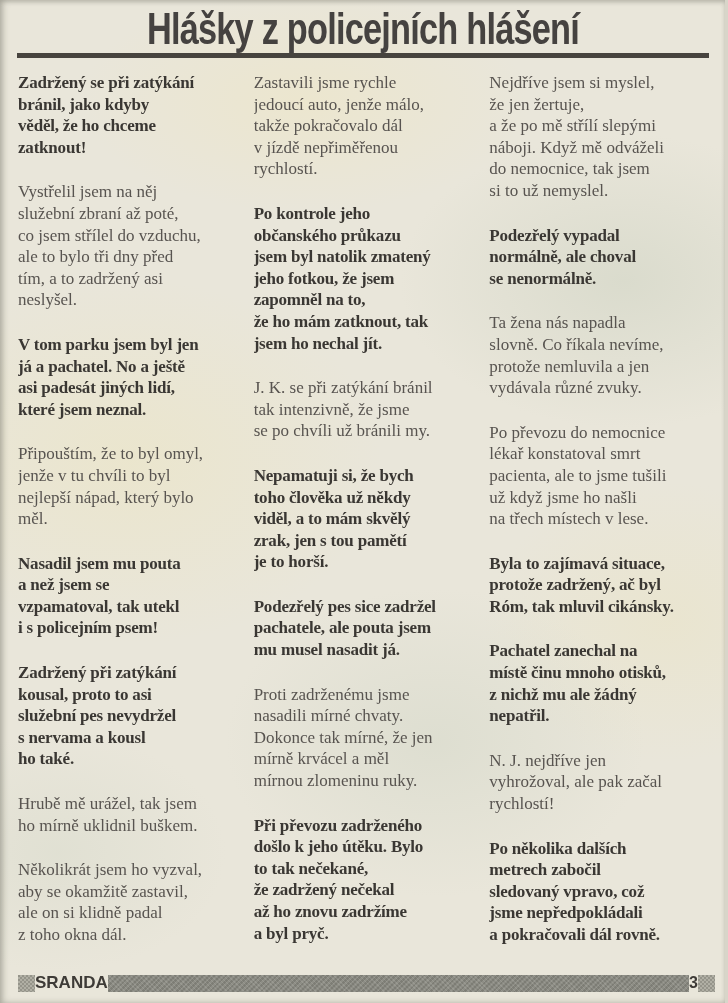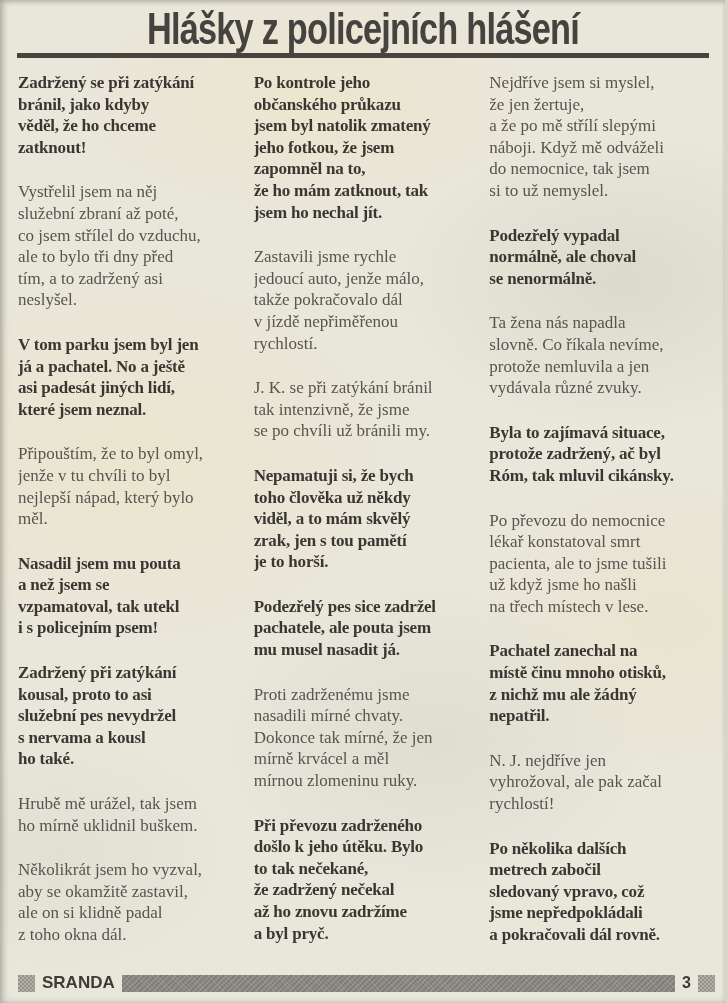--- a/index.html
+++ b/index.html
@@ -61,21 +61,20 @@
   .para.regular { font-weight: normal; color: #585450; }
   .para.bold    { font-weight: bold;   color: #3a3733; letter-spacing: -0.2px; }
 
   
   .footer {
     position: absolute;
     left: 18px; right: 10px; bottom: 10px;
     height: 20px;
     display: flex;
     align-items: center;
-    gap: 7px;
   }
   .sq {
     width: 17px; height: 17px; flex: 0 0 auto;
     background: repeating-conic-gradient(#b0afa4 0% 25%, #95948a 0% 50%) 0 0/4px 4px;
   }
   .mag {
     font-family: "Liberation Sans", sans-serif;
     font-weight: bold;
     font-size: 17px;
     color: #3e3b37;
@@ -137,32 +136,32 @@
 s nervama a kousl
 ho také.</p>
         <p class="para regular">Hrubě mě urážel, tak jsem
 ho mírně uklidnil buškem.</p>
         <p class="para regular">Několikrát jsem ho vyzval,
 aby se okamžitě zastavil,
 ale on si klidně padal
 z toho okna dál.</p>
       </section>
     <section class="col">
+        <p class="para regular">Zastavili jsme rychle
+jedoucí auto, jenže málo,
+takže pokračovalo dál
+v jízdě nepřiměřenou
+rychlostí.</p>
         <p class="para bold">Po kontrole jeho
 občanského průkazu
 jsem byl natolik zmatený
 jeho fotkou, že jsem
 zapomněl na to,
 že ho mám zatknout, tak
 jsem ho nechal jít.</p>
-        <p class="para regular">Zastavili jsme rychle
-jedoucí auto, jenže málo,
-takže pokračovalo dál
-v jízdě nepřiměřenou
-rychlostí.</p>
         <p class="para regular">J. K. se při zatýkání bránil
 tak intenzivně, že jsme
 se po chvíli už bránili my.</p>
         <p class="para bold">Nepamatuji si, že bych
 toho člověka už někdy
 viděl, a to mám skvělý
 zrak, jen s tou pamětí
 je to horší.</p>
         <p class="para bold">Podezřelý pes sice zadržel
 pachatele, ale pouta jsem
@@ -186,28 +185,28 @@
 náboji. Když mě odváželi
 do nemocnice, tak jsem
 si to už nemyslel.</p>
         <p class="para bold">Podezřelý vypadal
 normálně, ale choval
 se nenormálně.</p>
         <p class="para regular">Ta žena nás napadla
 slovně. Co říkala nevíme,
 protože nemluvila a jen
 vydávala různé zvuky.</p>
-        <p class="para bold">Byla to zajímavá situace,
-protože zadržený, ač byl
-Róm, tak mluvil cikánsky.</p>
         <p class="para regular">Po převozu do nemocnice
 lékař konstatoval smrt
 pacienta, ale to jsme tušili
 už když jsme ho našli
 na třech místech v lese.</p>
+        <p class="para bold">Byla to zajímavá situace,
+protože zadržený, ač byl
+Róm, tak mluvil cikánsky.</p>
         <p class="para bold">Pachatel zanechal na
 místě činu mnoho otisků,
 z nichž mu ale žádný
 nepatřil.</p>
         <p class="para regular">N. J. nejdříve jen
 vyhrožoval, ale pak začal
 rychlostí!</p>
         <p class="para bold">Po několika dalších
 metrech zabočil
 sledovaný vpravo, což

